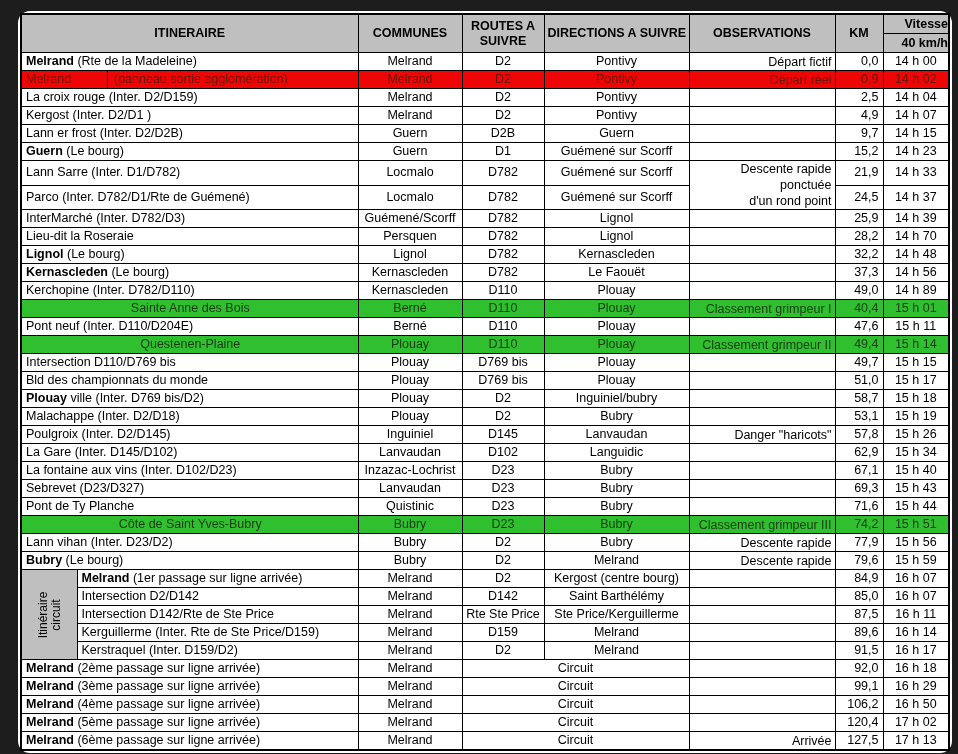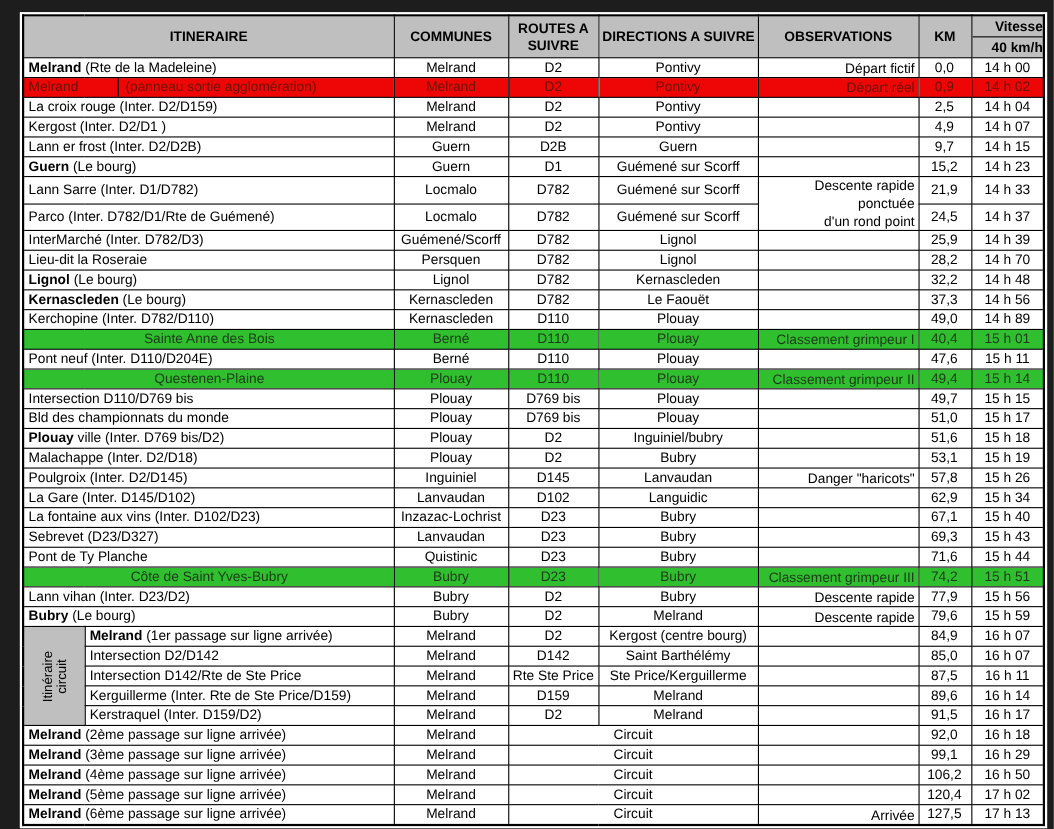--- a/index.html
+++ b/index.html
@@ -7,20 +7,21 @@
     width:958px;height:754px;
     background:#1d1d1d;
     font-family:"Liberation Sans", sans-serif;
     position:relative;
     overflow:hidden;
   }
   .sheet{
     position:absolute;top:11px;left:18px;
     background:#ffffff;
     padding:2px;
+    border-radius:12px;
   }
   table{
     border-collapse:collapse;
     table-layout:fixed;
     width:928px;
     border:2px solid #000;
     background:#fff;
   }
   th,td{
     border:1px solid #000;
@@ -39,21 +40,21 @@
     line-height:1.15;
   }
   th.vitesse-th{padding:0;}
   .vitesse-stack div{
     height:18px;line-height:18px;text-align:right;font-weight:bold;
   }
   .vitesse-stack .v1{border-bottom:1px solid #000;}
   tbody td{height:17px;line-height:17px;}
   td.itin{text-align:left;padding-left:4px;}
   td.center,th.center{text-align:center;}
-  td.right{text-align:center;padding-right:4px;margin-left:25px;}
+  td.right{text-align:right;padding-right:4px;margin-left:25px;}
   td.obs{text-align:right;white-space:pre-line;line-height:16px;}
   tr.red td{background:var(--hl-red);color:var(--hl-red-text);}
   tr.green td{background:var(--hl-green);color:var(--hl-green-text);}
   tr.green td.itin{text-align:center;}
   td.redsplit{padding:0;}
   .splitwrap{display:flex;height:100%;align-items:center;}
   .splitwrap .split1{
     flex:0 0 86px;padding-left:4px;height:100%;line-height:17px;
     border-right:1px solid #000;box-sizing:border-box;
   }
@@ -273,21 +274,21 @@
           <td class="obs"></td>
           <td class="right">51,0</td>
           <td class="center">15 h 17</td>
         </tr>
         <tr>
           <td class="itin" colspan="2"><b>Plouay</b> ville (Inter. D769 bis/D2)</td>
           <td class="center">Plouay</td>
           <td class="center">D2</td>
           <td class="center">Inguiniel/bubry</td>
           <td class="obs"></td>
-          <td class="right">51,6</td>
+          <td class="right">58,7</td>
           <td class="center">15 h 18</td>
         </tr>
         <tr>
           <td class="itin" colspan="2">Malachappe (Inter. D2/D18)</td>
           <td class="center">Plouay</td>
           <td class="center">D2</td>
           <td class="center">Bubry</td>
           <td class="obs"></td>
           <td class="right">53,1</td>
           <td class="center">15 h 19</td>

